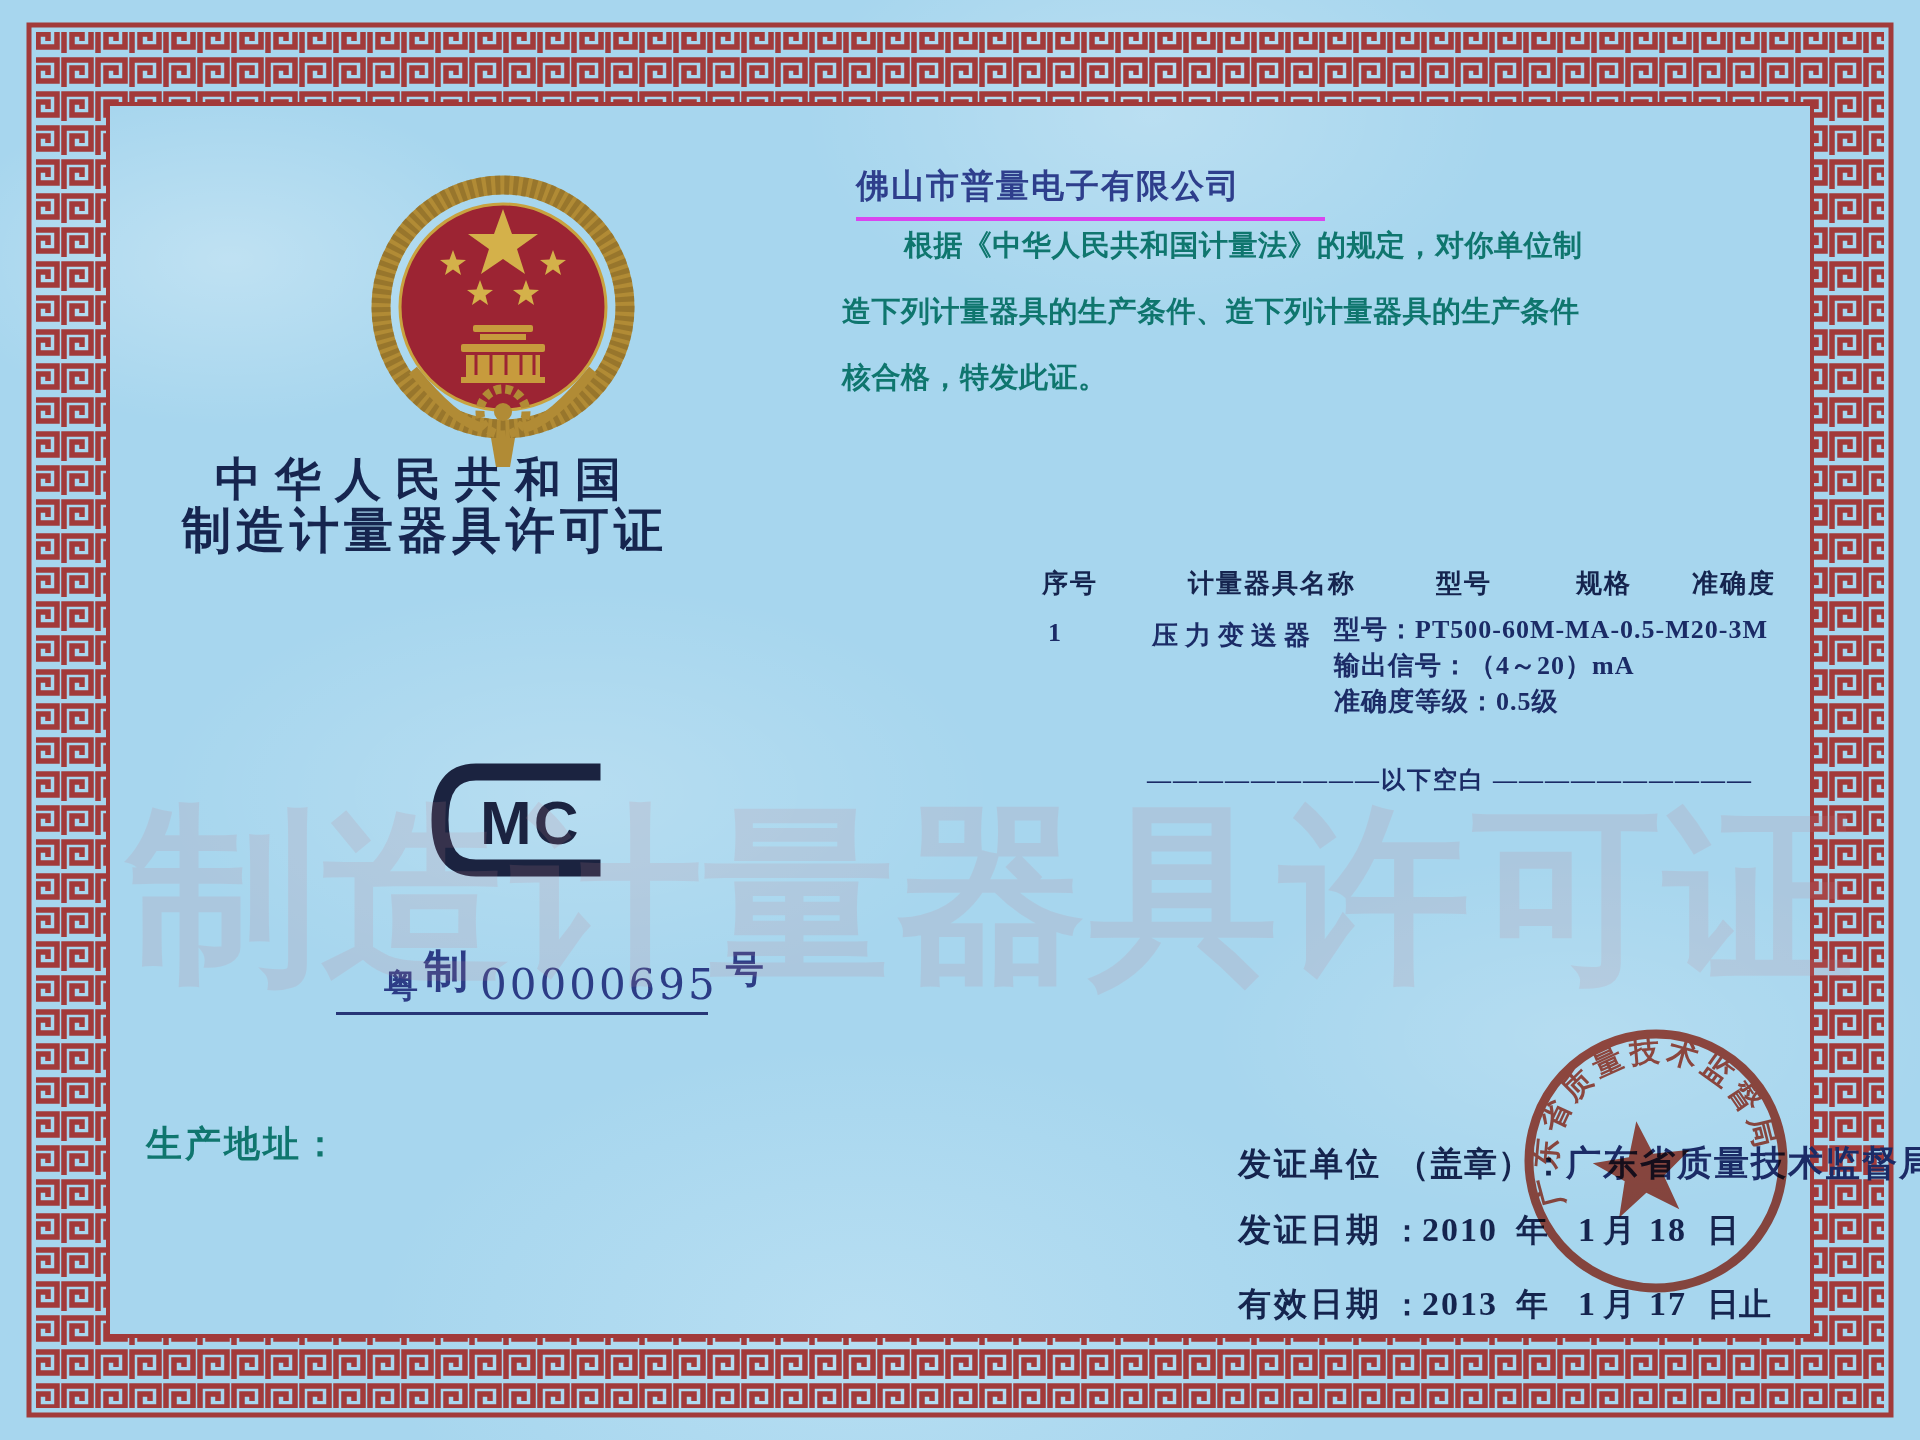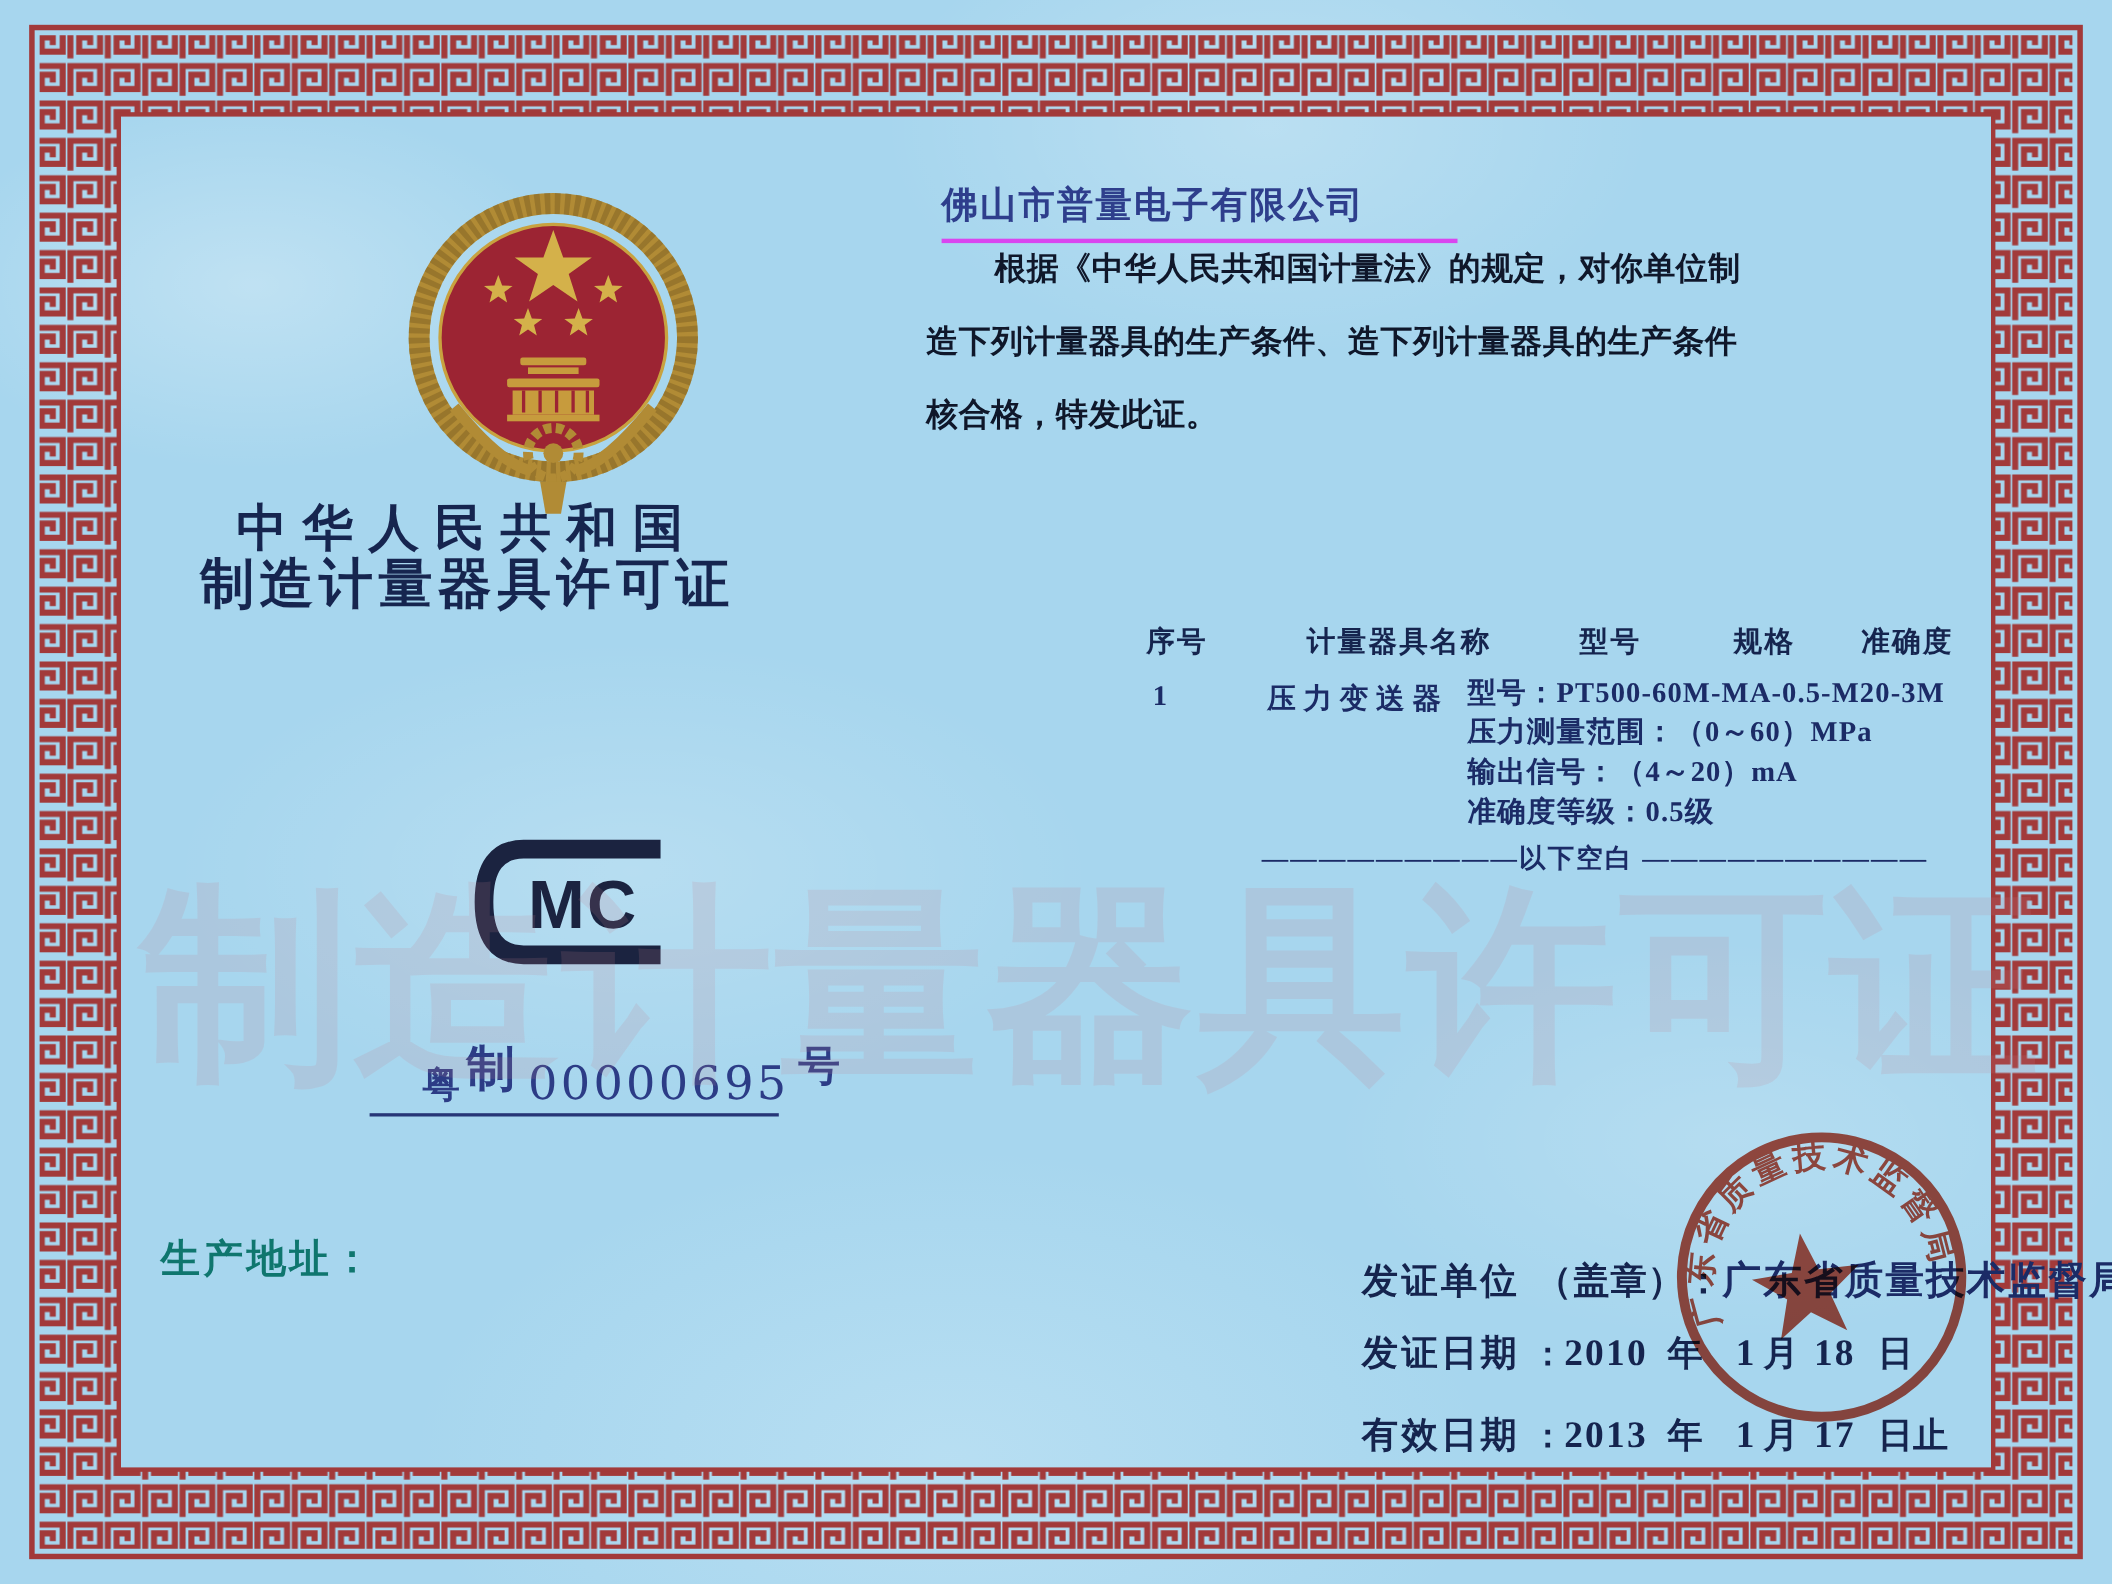--- a/index.html
+++ b/index.html
@@ -19,21 +19,21 @@
   .title-1{top:449px;font-size:46px;letter-spacing:14px;}
   .title-2{top:498px;font-size:49px;letter-spacing:5px;}
   .watermark{
     left:128px;top:770px;font-size:190px;font-weight:bold;white-space:nowrap;
     color:#c4808f;opacity:.16;letter-spacing:2px;z-index:1;
   }
   .company{
     left:856px;top:164px;font-size:33px;letter-spacing:2px;color:#2e3e8c;font-weight:bold;
     padding:0 84px 8px 0;border-bottom:4px solid #d946ef;
   }
-  .para{left:842px;top:212px;width:680px;color:#0f172a;font-weight:bold;}
+  .para{left:842px;top:212px;width:680px;color:#0f766e;font-weight:bold;}
   .para div{font-size:29px;line-height:66px;white-space:nowrap;letter-spacing:.5px;}
   .para .indent{padding-left:62px;}
   .th{font-size:26px;font-weight:bold;color:#15244e;letter-spacing:2px;top:566px;}
   .cell{font-size:26px;color:#1b2b66;font-weight:bold;}
   .specs{left:1334px;top:612px;}
   .specs div{font-size:26px;line-height:36px;color:#1b2b66;font-weight:bold;letter-spacing:1px;white-space:nowrap;}
   .endmark{left:1140px;top:764px;width:620px;text-align:center;font-size:24px;color:#1b2b66;font-weight:bold;letter-spacing:2px;white-space:nowrap;}
   .license{
     left:336px;top:942px;width:372px;display:flex;align-items:flex-end;
     border-bottom:3px solid #273677;padding-bottom:3px;color:#2c3c86;
@@ -136,21 +136,20 @@
 <div class="abs th" style="left:1188px;">计量器具名称</div>
 <div class="abs th" style="left:1436px;">型号</div>
 <div class="abs th" style="left:1576px;">规格</div>
 <div class="abs th" style="left:1692px;">准确度</div>
 
 <div class="abs cell" style="left:1048px;top:618px;">1</div>
 <div class="abs cell" style="left:1152px;top:618px;letter-spacing:7px;">压力变送器</div>
 
 <div class="abs specs">
   <div>型号：PT500-60M-MA-0.5-M20-3M</div>
-  <div>压力测量范围：（0～60）MPa</div>
   <div>输出信号：（4～20）mA</div>
   <div>准确度等级：0.5级</div>
 </div>
 
 <div class="abs endmark">—————————以下空白 ——————————</div>
 
 <div class="abs issuer">
   <span class="lbl">发证单位</span>
   <span class="seal">（盖章）：</span>
   <span class="val">广东省质量技术监督局</span>

